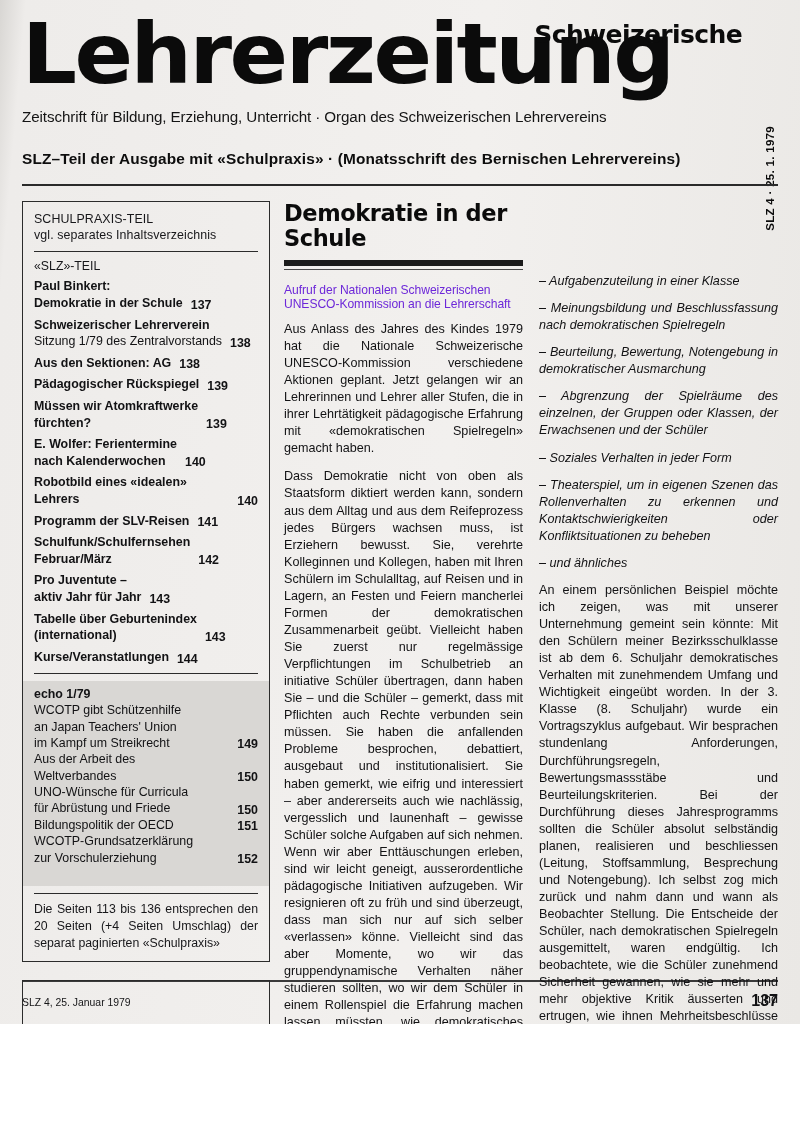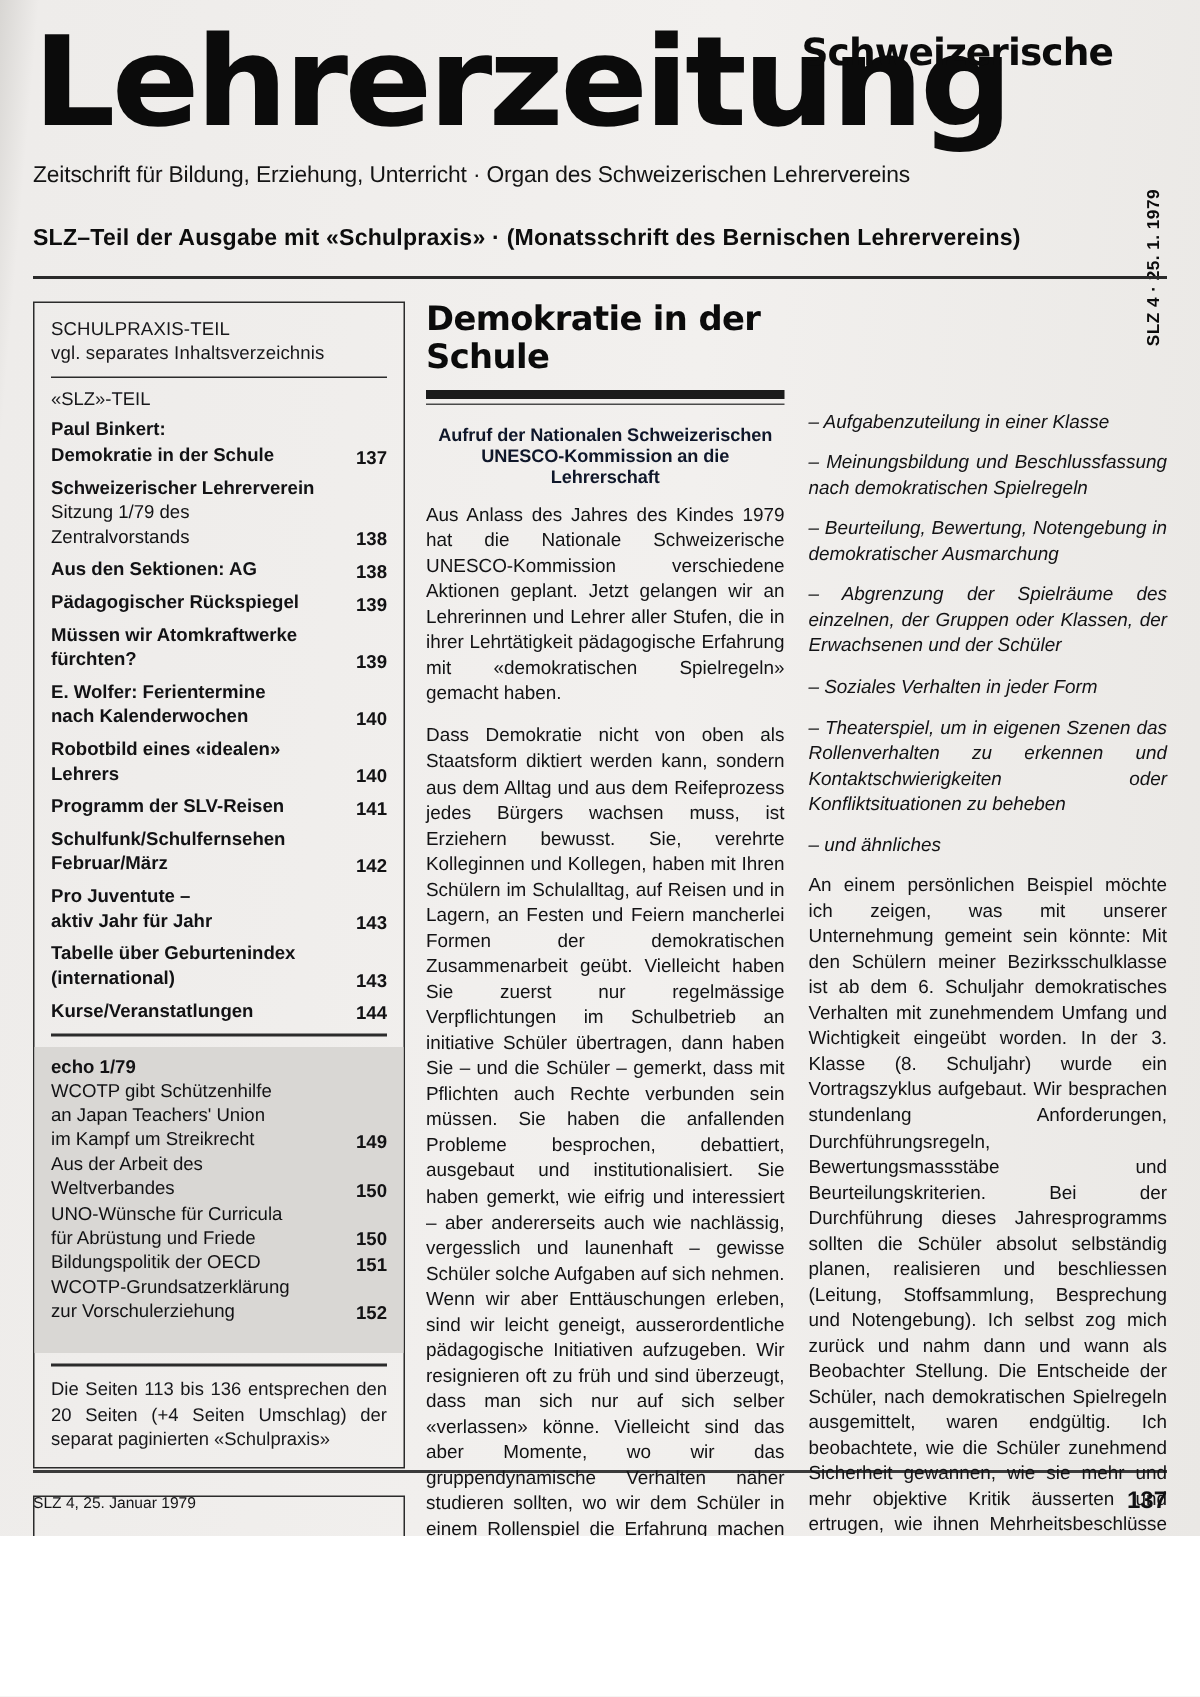--- a/index.html
+++ b/index.html
@@ -153,24 +153,23 @@
     background: #2b2b2b;
     margin: 7px 0 7px 0;
   }
   .toc-section-label {
     font-size: 12.3px;
     color: #17171a;
     margin-bottom: 3px;
   }
   .toc-entry {
     display: flex;
-    justify-content: space-between;
     align-items: baseline;
     margin-top: 5px;
-    gap: 22px;
+    gap: 8px;
   }
   .toc-lines {
     font-size: 12.4px;
     line-height: 1.34;
     color: #121214;
   }
   .toc-lines.b { font-weight: bold; }
   .toc-lines .ln { display: block; }
   .toc-lines .ln.reg { font-weight: normal; }
   .toc-page {
@@ -254,25 +253,24 @@
     background: #1b1b1b;
     margin-bottom: 3px;
   }
   .title-rule-thin {
     height: 1.4px;
     background: #4a4a4a;
     margin-bottom: 13px;
   }
   .subhead {
     font-size: 12.1px;
-    font-weight: bold;
-    color: #0f172a;
+    font-weight: normal;
+    color: #6d28d9;
     margin-bottom: 10px;
     letter-spacing: -0.05px;
-    text-align: center;
   }
   p.body {
     font-size: 12.6px;
     line-height: 1.355;
     color: #121214;
     text-align: justify;
     margin: 0 0 11px 0;
     hyphens: none;
   }
   p.body:last-child { margin-bottom: 0; }

